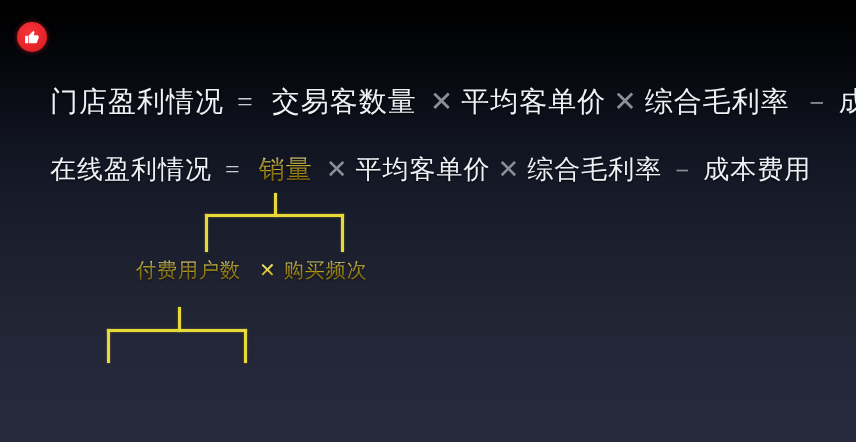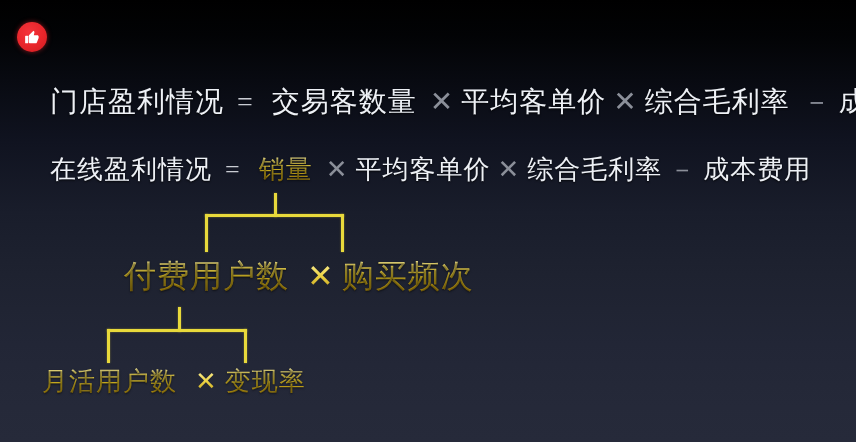--- a/index.html
+++ b/index.html
@@ -82,21 +82,21 @@
   .goldx {
     color: #e8cf4a;
     background: linear-gradient(to bottom, #fff6b0 0%, #ecd344 50%, #b8930f 100%);
     -webkit-background-clip: text;
     background-clip: text;
     -webkit-text-fill-color: transparent;
   }
 
   #line1 { left: 50px; top: 88px;  font-size: 28px; letter-spacing: 1px; }
   #line2 { left: 50px; top: 157px; font-size: 26px; letter-spacing: 1px; text-align: right; }
-  #line3 { left: 124px; top: 260px; font-size: 32px; letter-spacing: 1px; }
+  #line3 { left: 136px; top: 260px; font-size: 20px; letter-spacing: 1px; }
   #line4 { left: 42px;  top: 369px; font-size: 26px; letter-spacing: 1px; }
 
   .gap-sm { display: inline-block; width: 7px; }
   .gap-md { display: inline-block; width: 13px; }
   .gap-lg { display: inline-block; width: 18px; }
 
   
   .bracket { position: absolute; }
   .seg {
     position: absolute;
@@ -136,23 +136,20 @@
   </div>
 
   <div class="row" id="line2">
     <span class="white">在线盈利情况</span><span class="gap-md"></span><span class="sep">=</span><span class="gap-lg"></span><span class="gold">销量</span><span class="gap-md"></span><span class="dim">✕</span><span class="gap-sm"></span><span class="white">平均客单价</span><span class="gap-sm"></span><span class="dim">✕</span><span class="gap-sm"></span><span class="white">综合毛利率</span><span class="gap-sm"></span><span class="dim">－</span><span class="gap-sm"></span><span class="white">成本费用</span>
   </div>
 
   <div class="row" id="line3">
     <span class="gold">付费用户数</span><span class="gap-lg"></span><span class="goldx">✕</span><span class="gap-sm"></span><span class="gold">购买频次</span>
   </div>
 
-  <div class="row" id="line4">
-    <span class="gold">月活用户数</span><span class="gap-lg"></span><span class="goldx">✕</span><span class="gap-sm"></span><span class="gold">变现率</span>
-  </div>
 
   <div class="bracket" id="bracket1">
     <div class="seg" id="b1-stem"></div>
     <div class="seg" id="b1-bar"></div>
     <div class="seg" id="b1-left"></div>
     <div class="seg" id="b1-right"></div>
 
     <div class="seg" id="b2-stem"></div>
     <div class="seg" id="b2-bar"></div>
     <div class="seg" id="b2-left"></div>

